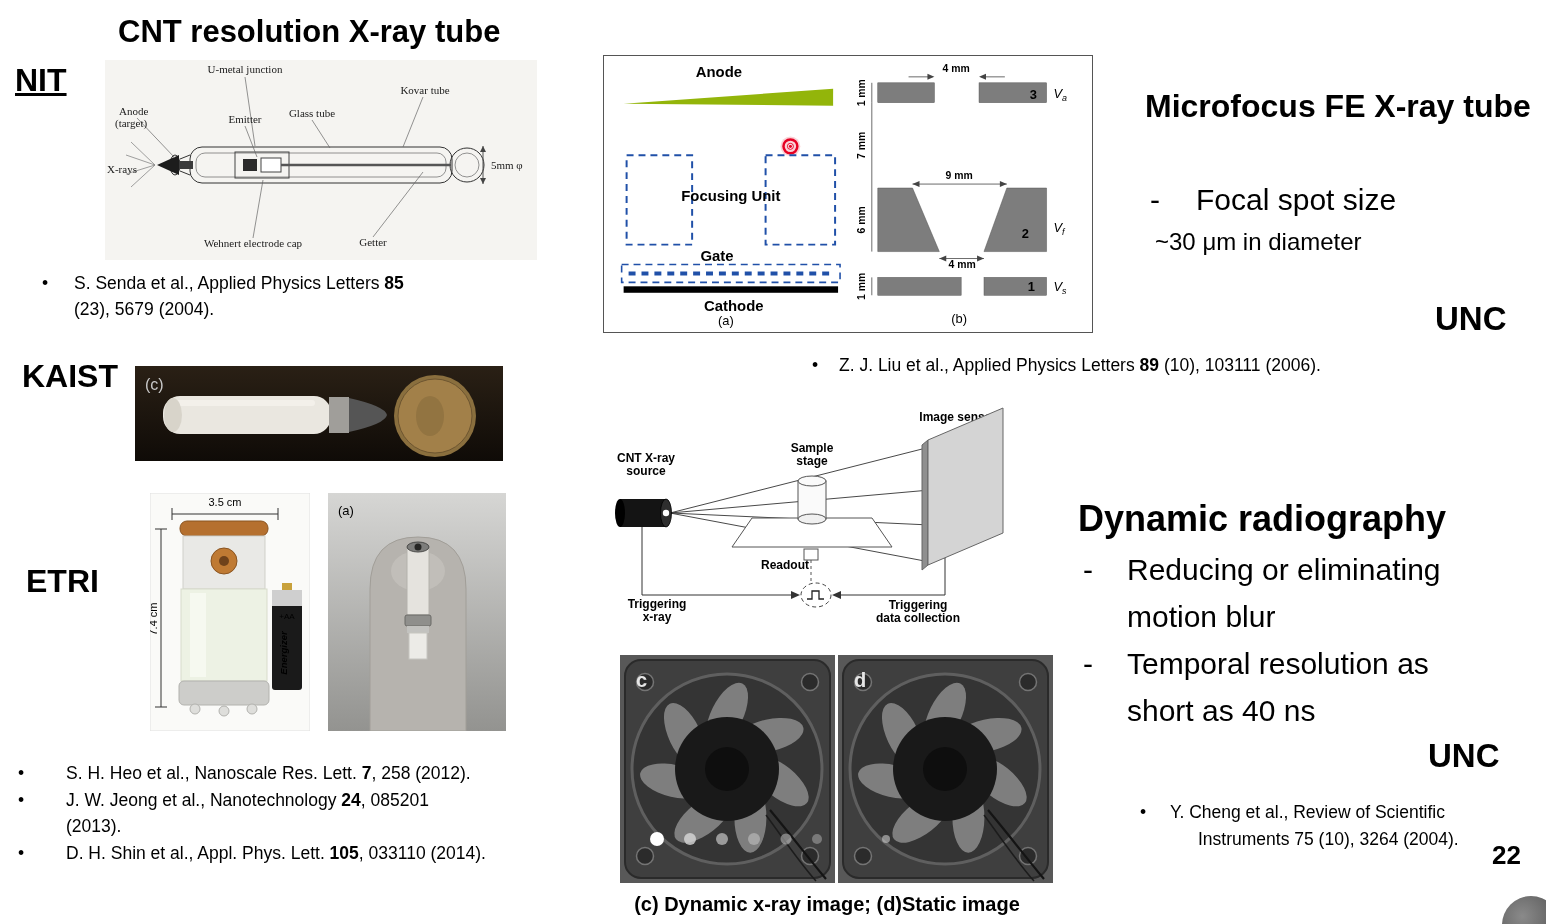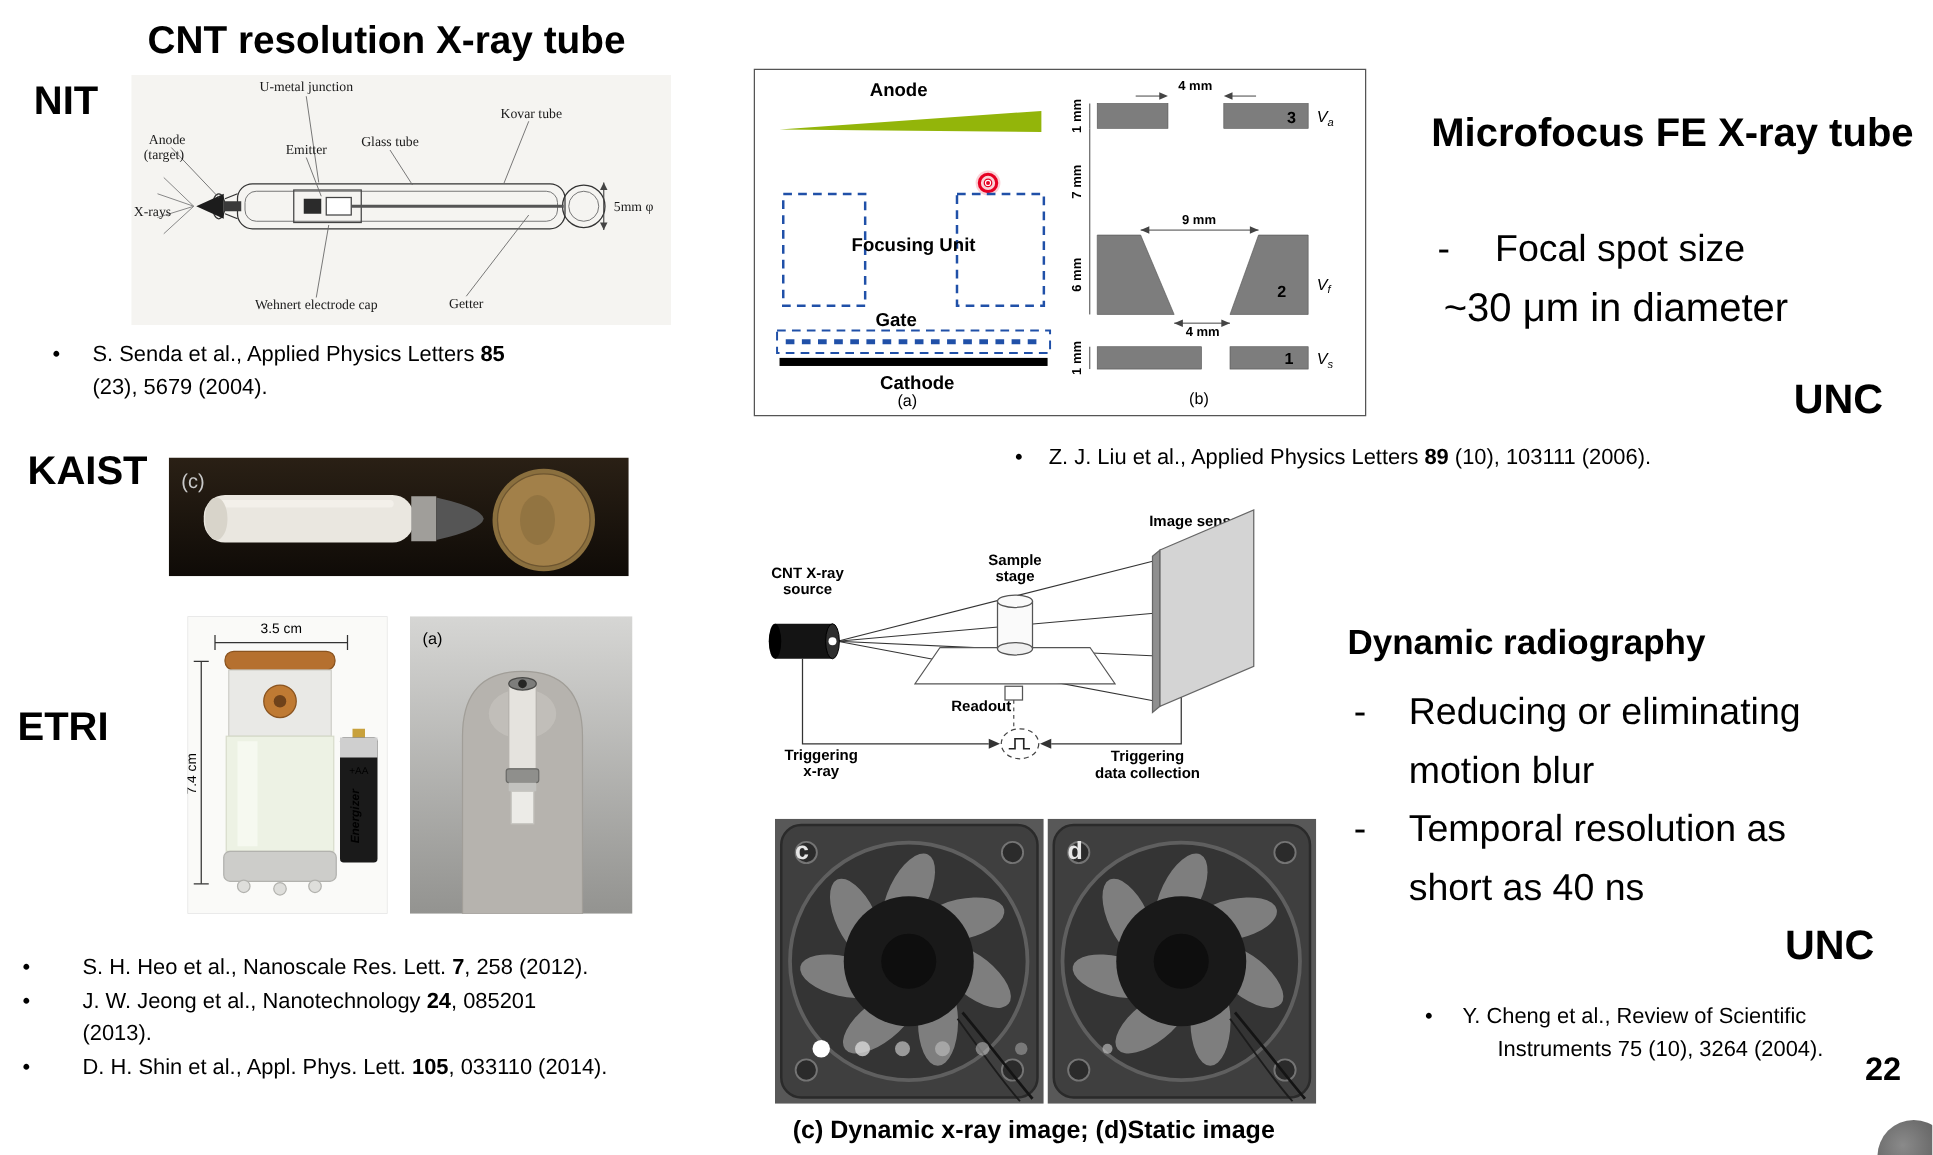--- a/index.html
+++ b/index.html
@@ -1,23 +1,23 @@
 <!DOCTYPE html>
 <html><head>
 <meta charset="utf-8">
 <style>
   html,body{margin:0;padding:0;background:#fff;}
   .slide{position:relative;width:1546px;height:924px;background:#fff;overflow:hidden;
          font-family:"Liberation Sans",sans-serif;color:#000;}
   .abs{position:absolute;}
   .title{left:118px;top:14px;font-size:31px;font-weight:700;}
   .org-label{font-size:32px;font-weight:700;}
-  .nit-pos{left:27px;top:62px;}
+  .nit-pos{left:15px;top:62px;text-decoration:underline;}
   .kaist-pos{left:22px;top:358px;}
-  .etri-pos{left:14px;top:563px;}
+  .etri-pos{left:26px;top:563px;}
   .nit-fig{left:105px;top:60px;width:432px;height:200px;}
   .kaist-fig{left:135px;top:366px;width:368px;height:95px;}
   .etri-fig1{left:150px;top:493px;width:160px;height:238px;}
   .etri-fig2{left:328px;top:493px;width:178px;height:238px;}
   .cite{font-size:17.5px;line-height:26px;display:flex;align-items:flex-start;}
   .cite .bullet{flex:0 0 auto;text-align:left;}
   .cite .cite-text{white-space:pre-line;}
   .nit-cite{left:42px;top:270px;width:480px;}
   .nit-cite .bullet{width:32px;}
   .left-cites{left:18px;top:760px;width:600px;}
@@ -26,25 +26,25 @@
   .mid-figbox{left:603px;top:55px;width:488px;height:276px;border:1px solid #555;background:#fff;}
   .liu-cite{left:812px;top:352px;width:620px;}
   .liu-cite .bullet{width:27px;}
   .setup-fig{left:600px;top:405px;width:485px;height:240px;}
   .fan-left{left:620px;top:655px;width:215px;height:228px;}
   .fan-right{left:838px;top:655px;width:215px;height:228px;}
   .fan-caption{left:597px;top:893px;width:460px;text-align:center;font-size:20px;font-weight:700;}
   .mf-title{left:1145px;top:82px;width:400px;font-size:32px;font-weight:700;line-height:48px;}
   .mf-point1{left:1150px;top:183px;font-size:30px;display:flex;}
   .mf-point1 .dash{width:46px;}
-  .mf-point2{left:1155px;top:228px;font-size:32px;}
+  .mf-point2{left:1155px;top:228px;font-size:24px;}
   .unc{font-size:33px;font-weight:700;}
   .unc-top{left:1435px;top:300px;}
   .unc-bottom{left:1428px;top:737px;}
-  .dyn-title{left:1078px;top:498px;font-size:28px;font-weight:700;text-align:center;}
+  .dyn-title{left:1078px;top:498px;font-size:36px;font-weight:700;text-align:center;}
   .dyn-bullets{left:1083px;top:546px;font-size:30px;line-height:47px;}
   .dyn-item{display:flex;}
   .dyn-item .dash{width:44px;flex:0 0 auto;}
   .dyn-item .dyn-text{width:375px;}
   .cheng-cite{left:1140px;top:799px;width:410px;font-size:17.5px;line-height:27px;}
   .cheng-line1{display:flex;}
   .cheng-line1 .bullet{width:30px;flex:0 0 auto;}
   .cheng-line2{padding-left:58px;}
   .page-num{left:1492px;top:840px;font-size:26px;font-weight:700;}
   .corner-circle{left:1502px;top:896px;width:58px;height:58px;border-radius:50%;

